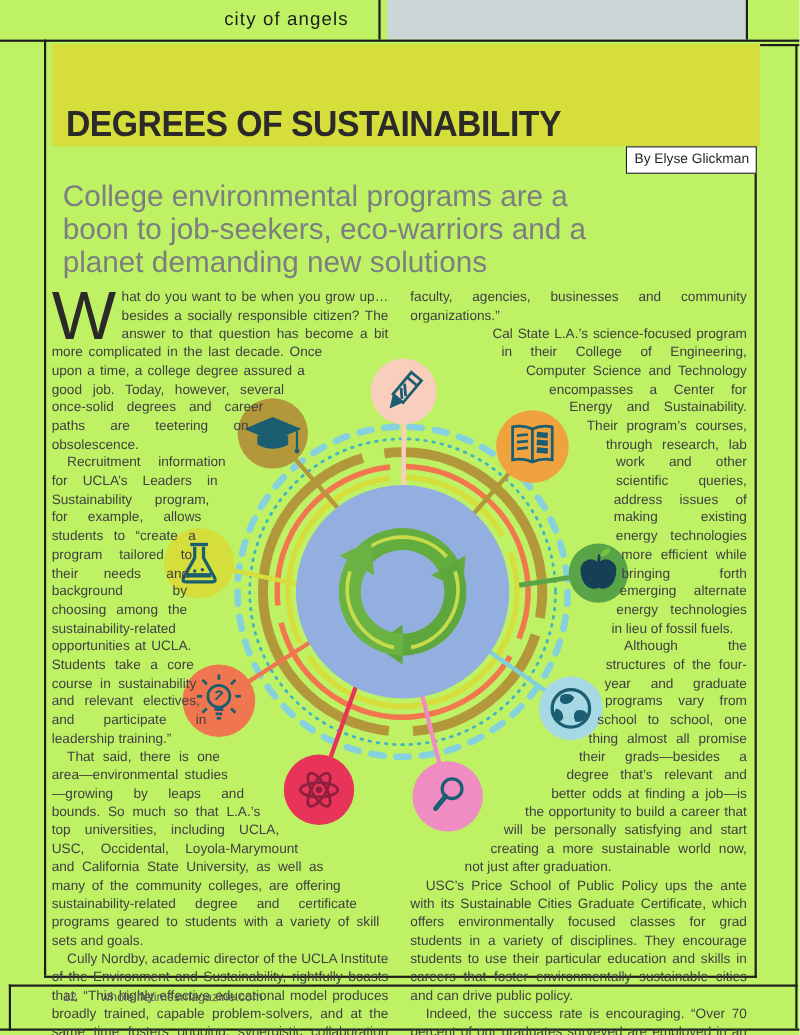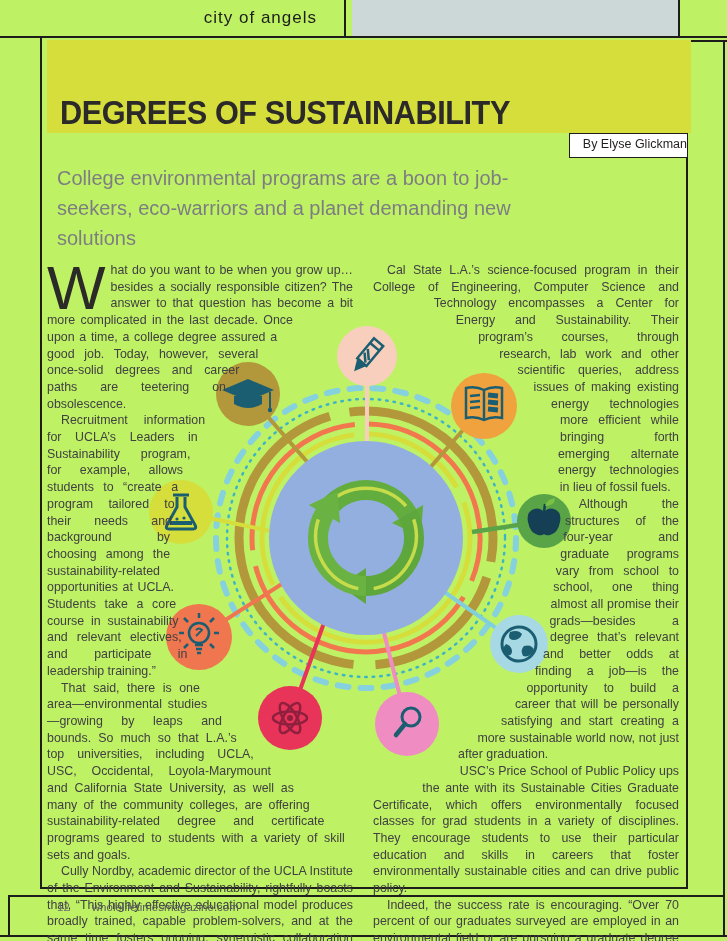--- a/index.html
+++ b/index.html
@@ -9,22 +9,22 @@
   
   .kicker{position:absolute;left:0;top:0;width:317px;height:36px;line-height:36px;
           text-align:right;font-size:17px;letter-spacing:1px;color:#1d1d1b;}
   .graybox{position:absolute;left:352px;top:0;width:326px;height:36px;background:#ccd8d7;
            border-right:2px solid #1d1d1b;}
   .titlebox{position:absolute;left:47px;top:40px;width:644px;height:93px;background:#d6de3b;}
   .title{position:absolute;left:13px;bottom:1px;font-size:33px;font-weight:700;color:#2b2a29;
          letter-spacing:-0.5px;transform:scaleX(0.93);transform-origin:left bottom;white-space:nowrap;}
   .bylinebox{position:absolute;left:569px;top:133px;width:119px;height:25px;background:#fff;
              border:1.5px solid #1d1d1b;box-sizing:border-box;text-align:right;
-             font-size:12.5px;line-height:21px;color:#231f20;}
-  .deck{position:absolute;left:57px;top:163px;width:492px;font-size:20px;line-height:30px;
+             font-size:12.5px;line-height:21px;color:#231f20;padding-right:6px;}
+  .deck{position:absolute;left:57px;top:163px;width:492px;font-size:27px;line-height:30px;
         color:#7d7e81;font-weight:400;}
   
   .col{position:absolute;top:262px;width:306px;font-size:12.4px;line-height:16.7px;
        text-align:justify;color:#414042;}
   .col-left{left:47px;} .col-right{left:373px;}
   .col p{margin:0;text-indent:14px;}
   .col p.first{text-indent:0;}
   .dropcap{float:left;font-size:62px;line-height:46px;padding:3px 5px 0 0;color:#2b2a29;}
   .shape-l{float:right;width:222px;height:510px;margin-top:58px;shape-margin:5px;
     shape-outside:polygon(174px 58px,222px 58px,222px 568px,199px 550px,169px 516px,144px 498px,
@@ -208,20 +208,21 @@
   <div class="col col-left">
     <div class="shape-l"></div>
     <p class="first"><span class="dropcap">W</span><span>hat do you want to be when you grow up… besides a socially responsible citizen? The answer to that question has become a bit more complicated in the last decade. Once upon a time, a college degree assured a good job. Today, however, several once-solid degrees and career paths are teetering on obsolescence.</span></p>
     <p>Recruitment information for UCLA’s Leaders in Sustainability program, for example, allows students to “create a program tailored to their needs and background by choosing among the sustainability-related opportunities at UCLA. Students take a core course in sustainability and relevant electives, and participate in leadership training.”</p>
     <p>That said, there is one area—environmental studies—growing by leaps and bounds. So much so that L.A.’s top universities, including UCLA, USC, Occidental, Loyola-Marymount and California State University, as well as many of the community colleges, are offering sustainability-related degree and certificate programs geared to students with a variety of skill sets and goals.</p>
     <p>Cully Nordby, academic director of the UCLA Institute of the Environment and Sustainability, rightfully boasts that, “This highly effective educational model produces broadly trained, capable problem-solvers, and at the same time fosters ongoing, synergistic collaboration among students, researchers,</p>
   </div>
 
   <div class="col col-right">
     <div class="shape-r"></div>
+    <p class="first">faculty, agencies, businesses and community organizations.”</p>
     <p>Cal State L.A.’s science-focused program in their College of Engineering, Computer Science and Technology encompasses a Center for Energy and Sustainability. Their program’s courses, through research, lab work and other scientific queries, address issues of making existing energy technologies more efficient while bringing forth emerging alternate energy technologies in lieu of fossil fuels.</p>
     <p>Although the structures of the four-year and graduate programs vary from school to school, one thing almost all promise their grads—besides a degree that’s relevant and better odds at finding a job—is the opportunity to build a career that will be personally satisfying and start creating a more sustainable world now, not just after graduation.</p>
     <p>USC’s Price School of Public Policy ups the ante with its Sustainable Cities Graduate Certificate, which offers environmentally focused classes for grad students in a variety of disciplines. They encourage students to use their particular education and skills in careers that foster environmentally sustainable cities and can drive public policy.</p>
     <p>Indeed, the success rate is encouraging. “Over 70 percent of our graduates surveyed are employed in an environmental field or are pursuing a graduate degree in a related field,” reports UCLA’s Nordby.</p>
   </div>
 
   <div class="footer">
     <span class="pg">12</span><span>wholelifetimesmagazine.com</span>
   </div>
 

